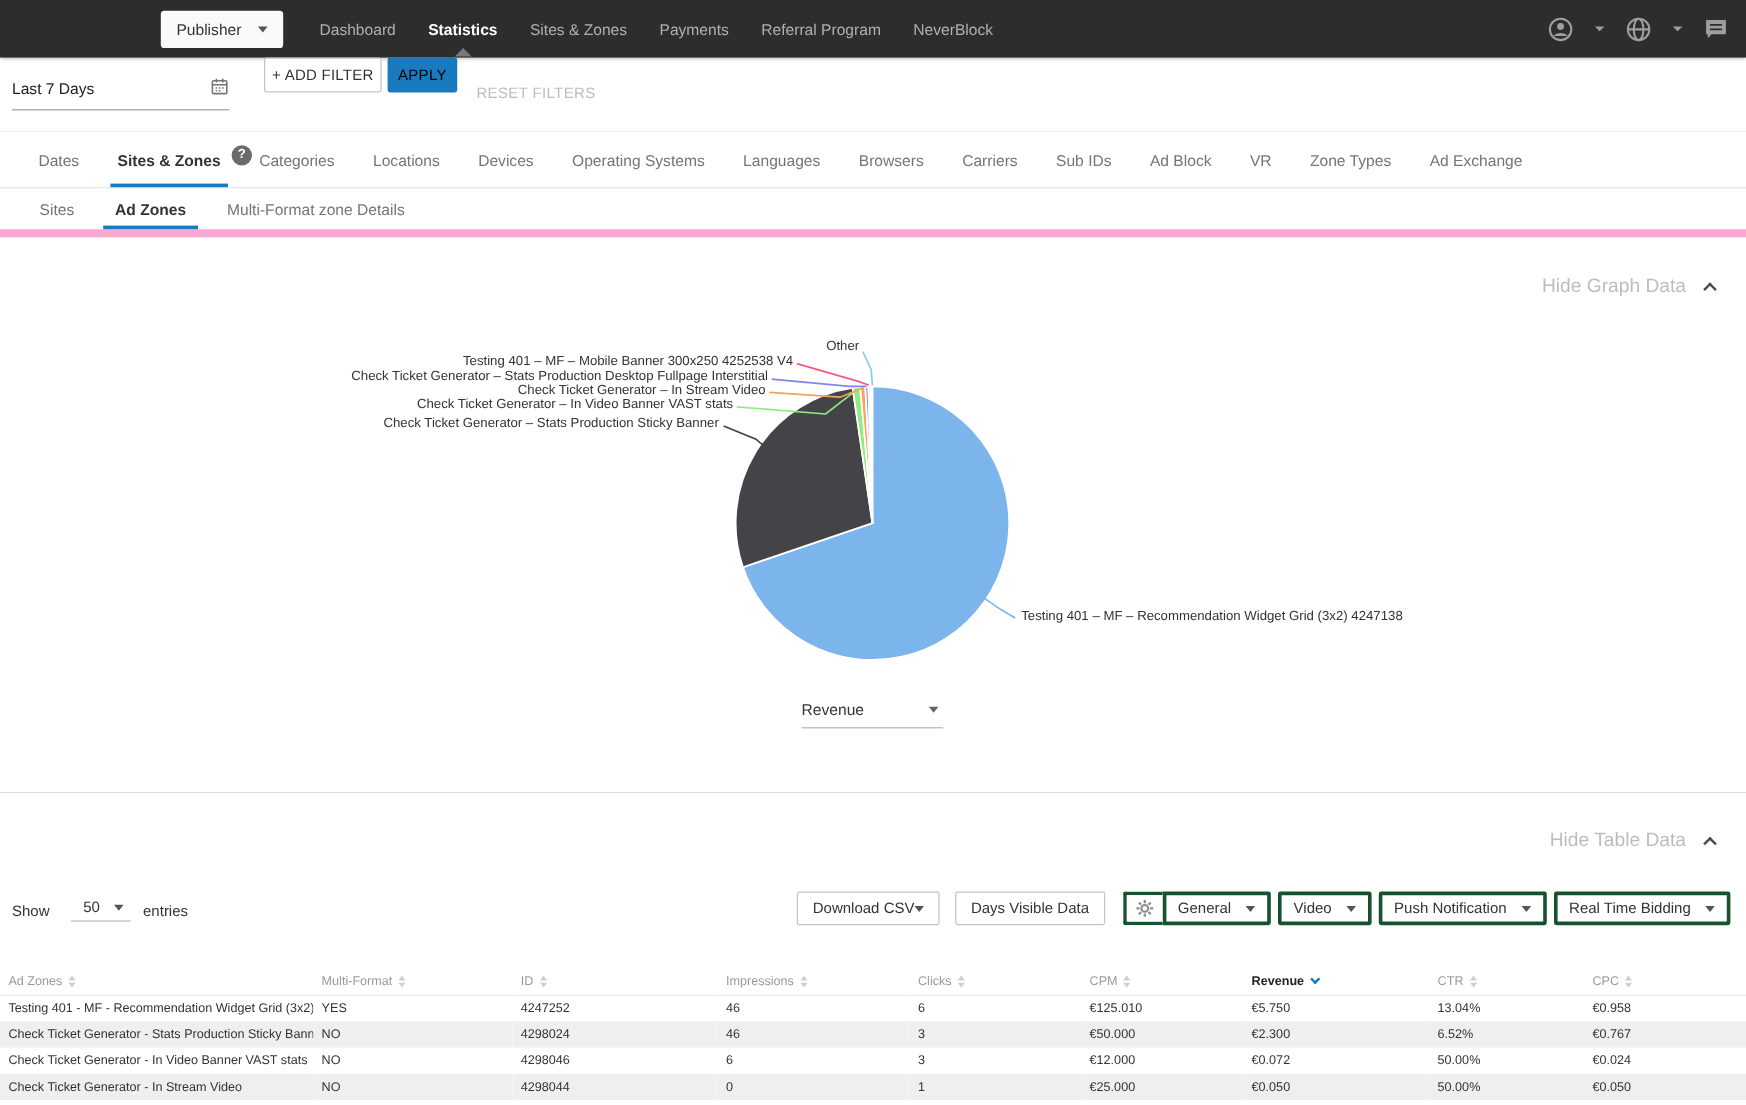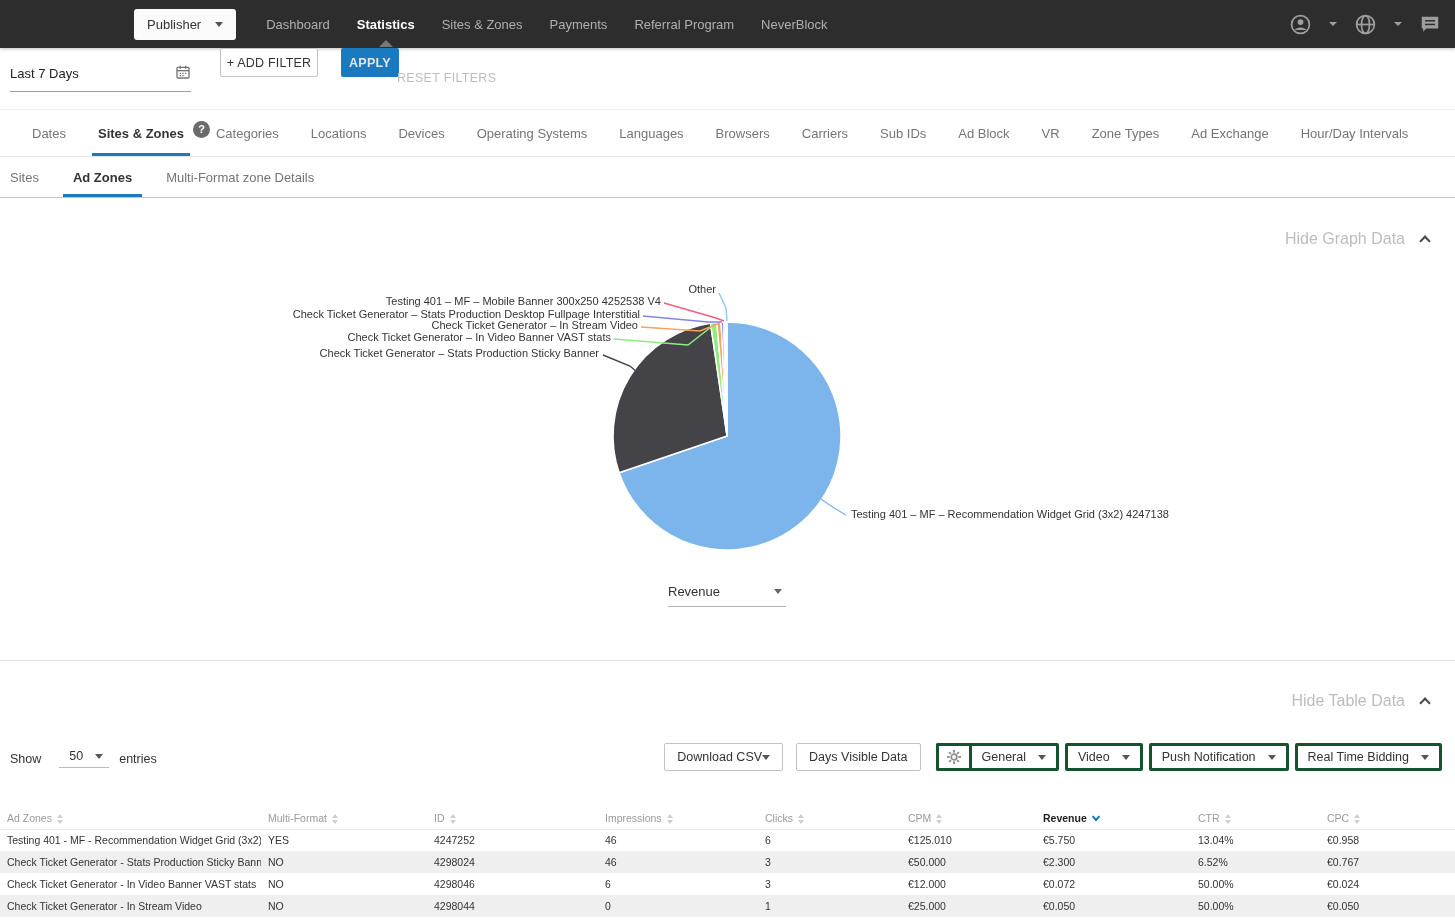--- a/index.html
+++ b/index.html
@@ -28,35 +28,35 @@
   .date-field { position:absolute; left:10px; top:16px; width:181px; border-bottom:1px solid #9e9e9e;
     padding-bottom:8px; display:flex; align-items:center; font-size:13px; color:#222; cursor:pointer; }
   .date-field .cal { margin-left:auto; }
   .help-circle { position:absolute; left:193px; top:72px; width:17px; height:17px; border-radius:50%;
     background:#6b6b6b; color:#fff; font-size:11px; font-weight:bold; text-align:center; line-height:17px;
     top:73px; cursor:pointer; }
   .btn { border:1px solid #c3c3c3; background:#fff; border-radius:2px; font-size:12.5px; color:#333;
     display:inline-flex; align-items:center; justify-content:center; cursor:pointer;
     font-family:"Liberation Sans",sans-serif; }
   .add-filter { position:absolute; left:220px; top:66px; width:98px; height:29px; letter-spacing:.2px; }
-  .apply { position:absolute; left:341px; top:66px; width:58px; height:29px; background:#1a7ac0;
-    border:none; color:#e5e5e5; font-weight:bold; letter-spacing:.3px; }
+  .apply { position:absolute; left:323px; top:66px; width:58px; height:29px; background:#1a7ac0;
+    border:none; color:#000000; font-weight:normal; letter-spacing:.3px; }
   .reset { position:absolute; left:397px; top:73px; font-size:12.5px; color:#bdbdbd; letter-spacing:.3px;
     cursor:default; }
   .add-filter, .apply { font-size:12.5px; }
   .filter-bar .btn, .reset { top:auto; }
   .add-filter { top:16px; } .apply { top:16px; } .reset { top:23px; }
 
   
   .tabs { height:47px; display:flex; gap:20px; padding-left:26px; border-bottom:1px solid #e6e6e6; }
   .tab { font-size:13px; color:#757575; padding:0 6px; display:flex; align-items:center; cursor:pointer;
     position:relative; white-space:nowrap; }
   .tab.active { color:#333; font-weight:bold; }
   .tab.active::after { content:""; position:absolute; left:0; right:0; bottom:0; height:3px; background:#1a7ac0; }
-  .subtabs { height:41px; display:flex; gap:14px; border-bottom:1px solid #f9a8d4; }
+  .subtabs { height:41px; display:flex; gap:14px; padding-left:23px; border-bottom:7px solid #f9a8d4; }
   .subtabs .tab { padding:0 10px; }
 
   
   .graph-section { position:relative; height:463px; border-bottom:1px solid #e0e0e0; background:#fff; }
   .hide-link { position:absolute; right:26px; display:flex; align-items:center; font-size:16px;
     color:#bdbdbd; cursor:pointer; }
   .hide-link .chev-up { display:inline-block; width:8px; height:8px; border-left:2px solid #4a4a4a;
     border-top:2px solid #4a4a4a; transform:rotate(45deg); margin-left:16px; position:relative; top:2px; }
   .graph-section .hide-link { top:32px; }
   .pie-svg { position:absolute; left:0; top:0; }
@@ -173,21 +173,20 @@
     <div class="tab">Devices</div>
     <div class="tab">Operating Systems</div>
     <div class="tab">Languages</div>
     <div class="tab">Browsers</div>
     <div class="tab">Carriers</div>
     <div class="tab">Sub IDs</div>
     <div class="tab">Ad Block</div>
     <div class="tab">VR</div>
     <div class="tab">Zone Types</div>
     <div class="tab">Ad Exchange</div>
-    <div class="tab">Hour/Day Intervals</div>
   </div>
 <div class="subtabs">
     <div class="tab">Sites</div>
     <div class="tab active">Ad Zones</div>
     <div class="tab">Multi-Format zone Details</div>
   </div>
 
 <div class="graph-section">
   <div class="hide-link">
     <span>Hide Graph Data</span>

